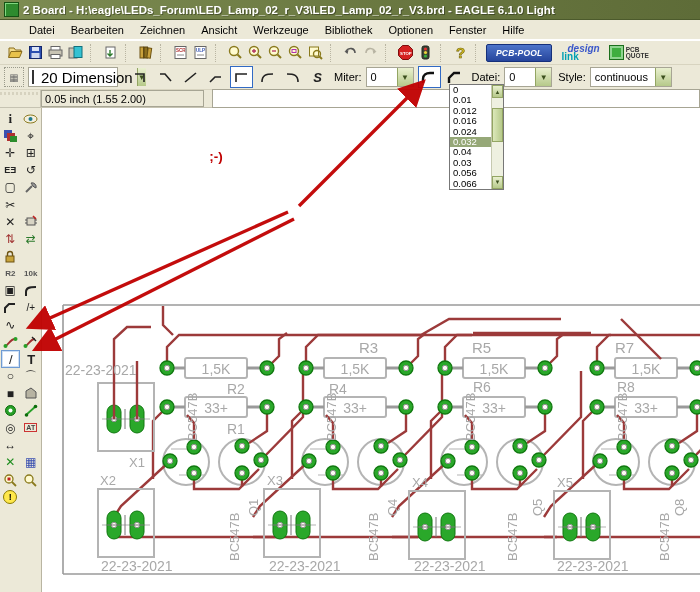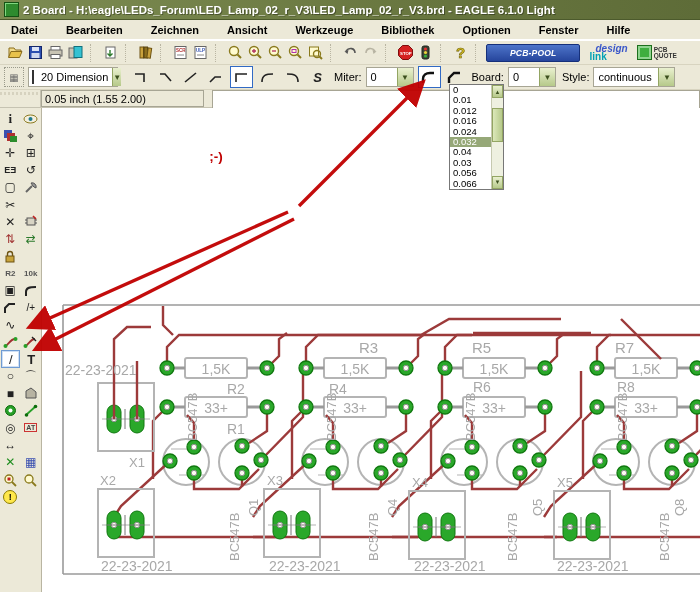--- a/index.html
+++ b/index.html
@@ -8,31 +8,31 @@
        -webkit-font-smoothing:antialiased;}
   
   .titlebar{height:19px;background:linear-gradient(90deg,#7d8c52,#68763f 60%,#5e6c38);
     display:flex;align-items:center;padding:0 4px;gap:4px;
     border-bottom:1px solid #4c5a2c;}
   .titlebar .ttl{color:#fff;font-size:11.5px;font-weight:bold;white-space:nowrap;
     text-shadow:1px 1px 0 rgba(0,0,0,.35);}
   .appicon{width:13px;height:13px;background:#2e8b2e;border:1px solid #145214;
     box-shadow:inset 1px 1px 0 #7fd67f;display:inline-block;}
   
-  .menubar{height:19px;display:flex;align-items:center;font-size:11px;padding-left:4px;gap:14px;
-    border-bottom:1px solid #fff;font-weight:bold;}
+  .menubar{height:19px;display:flex;align-items:center;font-size:11px;padding-left:22px;gap:2px;
+    border-bottom:1px solid #fff;}
   .menubar span{padding:2px 7px;}
   
   .tb{display:flex;align-items:center;background:#ece9d8;}
   .tb1{height:23px;border-top:1px solid #fff;border-bottom:1px solid #d8d4c0;padding-left:6px;gap:1px;}
   .sep{width:5px;height:18px;border-left:1px dotted #b9b5a2;margin:0 4px;}
   .ti{width:19px;height:19px;display:flex;align-items:center;justify-content:center;}
   .ti svg{display:block;}
   .brand-pool{background:linear-gradient(#4d74c9,#26459c);color:#fff;font-weight:bold;
-    font-style:italic;font-size:8.5px;padding:3px 23px;border:1px solid #16307a;border-radius:2px;
+    font-style:italic;font-size:8.5px;padding:3px 9px;border:1px solid #16307a;border-radius:2px;
     letter-spacing:.2px;}
   .brand-dl{font-size:10px;line-height:8px;margin-left:8px;text-align:left;}
   .brand-dl .d1{color:#3a57c9;font-style:italic;font-weight:bold;padding-left:6px;}
   .brand-dl .d2{color:#00a0b4;font-weight:bold;}
   .brand-quote{display:flex;align-items:center;gap:2px;margin-left:8px;}
   .bq-ic{width:13px;height:13px;background:#3fae3f;border:1px solid #1c6f1c;box-shadow:inset 0 0 0 2px #8fd48f;}
   .bq-tx{font-size:6.5px;line-height:6px;font-weight:bold;color:#333;}
   
   .tb2{height:24px;border-bottom:1px solid #d8d4c0;padding-left:4px;gap:4px;font-size:11px;}
   .gridbtn{width:18px;height:18px;border:1px dotted #9a9a8a;display:flex;align-items:center;justify-content:center;
@@ -40,21 +40,21 @@
   .combo{display:flex;align-items:center;border:1px solid #a7a594;background:#fff;height:18px;}
   .combo .cval{padding:0 4px;font-size:11px;white-space:nowrap;flex:1;}
   .cbtn{width:15px;height:100%;background:linear-gradient(#e9f0cf,#b6c98a);border-left:1px solid #93a563;
     display:flex;align-items:center;justify-content:center;color:#3c501e;font-size:8px;}
   .swatch{width:12px;height:12px;background:#5a5a5a;border:1px solid #333;margin:0 3px;}
   .bendbtn{width:21px;height:20px;display:flex;align-items:center;justify-content:center;}
   .bendbtn.sel{border:1px solid #316ac5;background:#fff;}
   .lbl{margin-left:2px;}
   .sglyph{font-size:13px;font-style:italic;font-weight:bold;color:#222;}
   
-  .coordbar{height:17px;display:flex;border-bottom:1px solid #c6c3b2;background:#ece9d8;}
+  .coordbar{height:17px;display:flex;align-items:center;border-bottom:1px solid #c6c3b2;background:#ece9d8;}
   .coordhandle{width:40px;height:100%;border-right:1px solid #c6c3b2;
     background:repeating-linear-gradient(90deg,#d6d2bf 0 2px,#ece9d8 2px 4px);background-size:100% 3px;background-repeat:no-repeat;background-position:0 2px;}
   .coordfld{width:155px;height:15px;border:1px solid #a7a594;background:#ece9d8;
     font-size:11px;padding:0 3px;display:flex;align-items:center;white-space:nowrap;}
   .cmdline{flex:1;height:15px;border:1px solid #a7a594;background:#fff;margin-left:8px;font-size:11px;}
   
   .main{display:flex;height:509px;}
   .ltb{width:41px;background:#ece9d8;border-right:1px solid #b9b5a2;padding-top:2px;}
   .ltrow{display:flex;justify-content:space-around;height:17.2px;align-items:center;}
   .cell{width:17px;height:16px;display:flex;align-items:center;justify-content:center;
@@ -236,21 +236,21 @@
   <span class="brand-quote">
     <span class="bq-ic"></span>
     <span class="bq-tx"><span>PCB</span><br><span>QUOTE</span></span>
   </span>
 </div>
 
 <div class="tb tb2">
   <span class="gridbtn">▦</span>
   <span class="combo" style="width:88px">
     <span class="swatch"></span>
-    <span class="cval" style="font-size:11px">20 Dimension</span>
+    <span class="cval" style="font-size:15px">20 Dimension</span>
     <span class="cbtn">▼</span>
   </span>
   <span style="width:4px"></span>
   <span class="bendbtn">
       <svg width="16" height="15">
         <path d="M2 4h9v8" fill="none" stroke="#222" stroke-width="1.6"></path>
       </svg>
     </span>
   <span class="bendbtn">
       <svg width="16" height="15">
@@ -293,21 +293,21 @@
   <span class="bendbtn sel">
       <svg width="16" height="15">
         <path d="M2 13V9C2 5 5 3 9 3h4" fill="none" stroke="#111" stroke-width="2.4"></path>
       </svg>
     </span>
   <span class="bendbtn">
       <svg width="16" height="15">
         <path d="M2 13V8l5-5h6" fill="none" stroke="#111" stroke-width="2.4"></path>
       </svg>
     </span>
-  <span class="lbl">Board:</span>
+  <span class="lbl">Datei:</span>
   <span class="combo" style="width:46px">
     <span class="cval">0</span>
     <span class="cbtn">▼</span>
   </span>
   <span class="lbl">Style:</span>
   <span class="combo" style="width:80px">
     <span class="cval">continuous</span>
     <span class="cbtn">▼</span>
   </span>
 </div>

